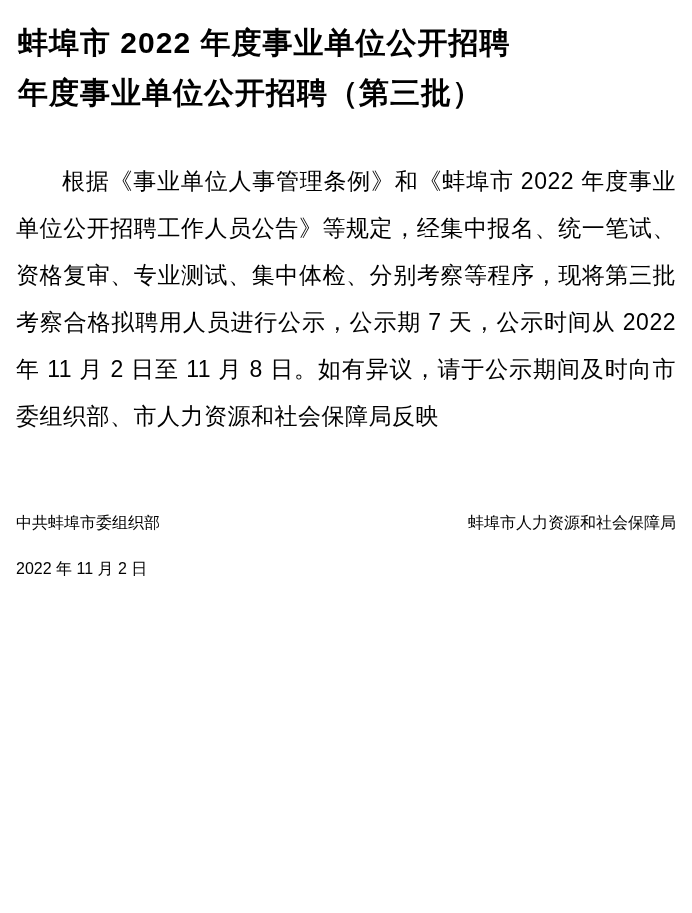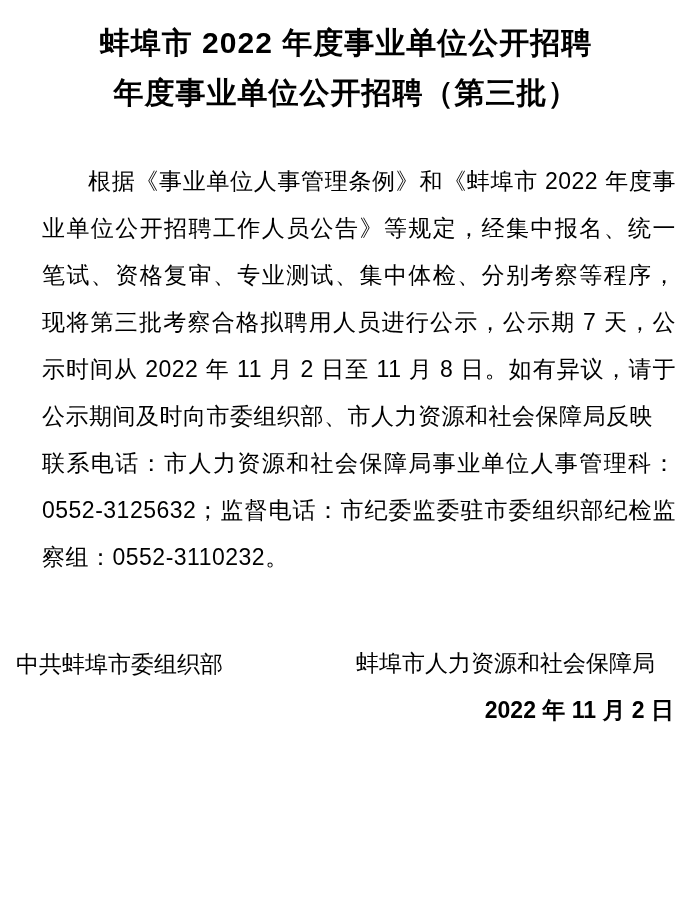--- a/index.html
+++ b/index.html
@@ -15,86 +15,82 @@
     overflow: hidden;
   }
   .page {
     width: 692px;
     height: 913px;
     box-sizing: border-box;
     padding: 18px 10px 0 10px;
     position: relative;
   }
   .doc-title {
-    text-align: center;
     font-size: 30px;
     font-weight: bold;
     line-height: 50px;
     letter-spacing: 1px;
     margin: 0;
     padding: 0 8px;
   }
   .title-line {
     display: block;
     white-space: nowrap;
   }
   .body-block {
     margin-top: 40px;
     padding: 0 6px;
-    margin-left: 26px;
   }
   p.para {
     margin: 0 0 0 0;
     font-size: 23px;
     line-height: 47px;
     text-align: justify;
     text-justify: inter-ideograph;
     text-indent: 2em;
     letter-spacing: 0.5px;
   }
   p.para.no-indent {
     text-indent: 0;
   }
   .sign-block {
     margin-top: 60px;
     padding: 0 6px;
-    font-size: 23px;
+    font-size: 16px;
     line-height: 46px;
   }
   .sign-row {
     display: flex;
     justify-content: flex-start;
   }
   .sign-left {
     width: 340px;
   }
   .sign-right {
     flex: 1;
-    text-align: left;
+    text-align: right;
     font-family: Liberation Serif, serif;
   }
   .date-row {
-    text-align: right;
+    text-align: left;
     padding-right: 2px;
-    font-weight: bold;
   }
 </style>
 </head>
 <body>
 
 <div class="page">
 
   <h1 class="doc-title">
     <span class="title-line">蚌埠市 2022 年度事业单位公开招聘</span>
     <span class="title-line">年度事业单位公开招聘（第三批）</span>
   </h1>
 
   <div class="body-block">
     <p class="para">根据《事业单位人事管理条例》和《蚌埠市 2022 年度事业单位公开招聘工作人员公告》等规定，经集中报名、统一笔试、资格复审、专业测试、集中体检、分别考察等程序，现将第三批考察合格拟聘用人员进行公示，公示期 7 天，公示时间从 2022 年 11 月 2 日至 11 月 8 日。如有异议，请于公示期间及时向市委组织部、市人力资源和社会保障局反映</p>
-    <p class="para no-indent">联系电话：市人力资源和社会保障局事业单位人事管理科：0552-3125632；监督电话：市纪委监委驻市委组织部纪检监察组：0552-3110232。</p>
   </div>
 
   <div class="sign-block">
     <div class="sign-row">
       <span class="sign-left">中共蚌埠市委组织部</span>
       <span class="sign-right">蚌埠市人力资源和社会保障局</span>
     </div>
     <div class="date-row">2022 年 11 月 2 日</div>
   </div>
 

